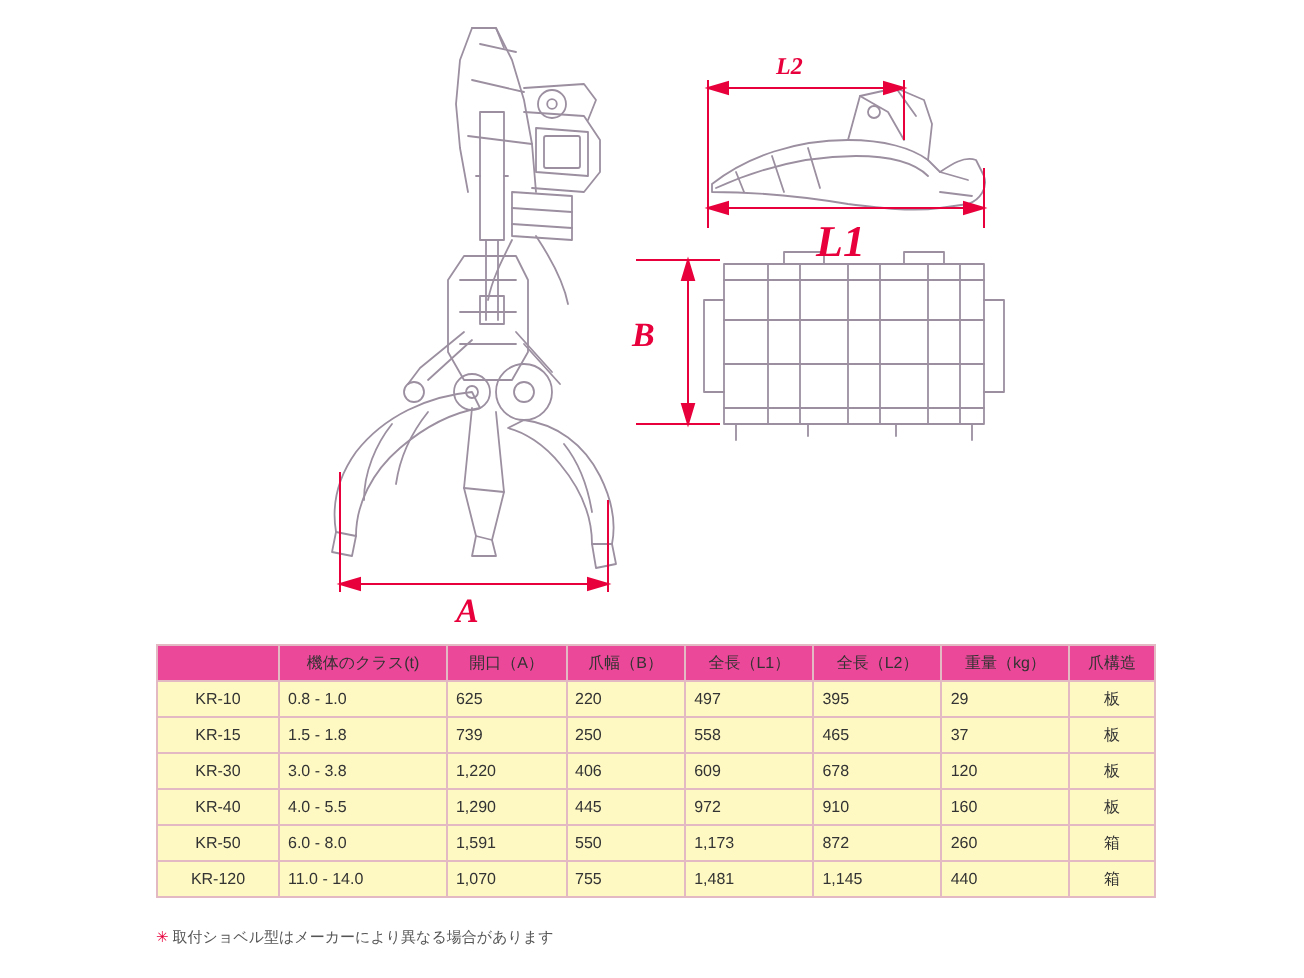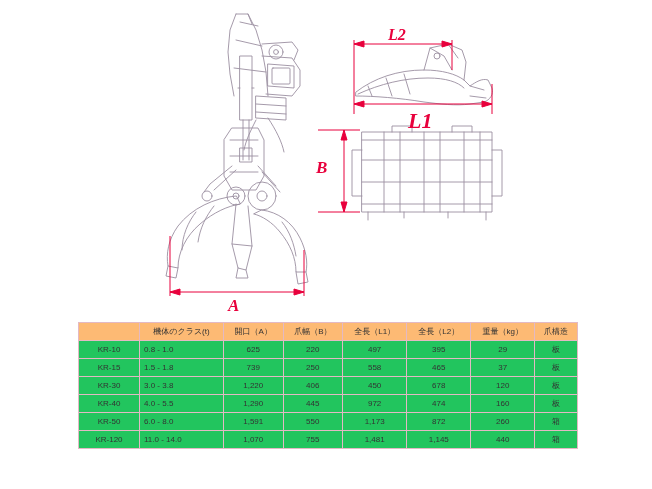--- a/index.html
+++ b/index.html
@@ -38,30 +38,30 @@
     color:#333;
   }
   table.spec th, table.spec td{
     border:1px solid #e3b9c4;
     height:17px;
     padding:0 4px;
     font-weight:normal;
     white-space:nowrap;
   }
   table.spec thead th{
-    background:#fdba74;
+    background:#ec4899;
     text-align:center;
     font-size:8px;
     color:#333;
   }
   table.spec tbody td{
-    background:#22c55e;
+    background:#fef9c3;
   }
   td.model{text-align:center;width:52px;}
-  td.num{text-align:center;margin-top:40px;}
+  td.num{text-align:left;margin-top:40px;}
   td.cls{}
   td.kouzou{text-align:center;width:34px;}
   th.c-model{width:52px;}
   th.c-kouzou{width:34px;}
 
   .notes{
     position:absolute;
     left:78px;top:463px;
     font-size:7.5px;
     line-height:11px;
@@ -204,21 +204,21 @@
         <line x1="318" y1="212" x2="360" y2="212"></line>
         <line x1="344" y1="130" x2="344" y2="212"></line>
         <polygon points="344,130 341,140 347,140"></polygon>
         <polygon points="344,212 341,202 347,202"></polygon>
       </g>
     </svg>
 
     <div class="dimlabel" style="left:228px;top:296px;font-size:17px;">A</div>
     <div class="dimlabel" style="left:316px;top:158px;font-size:17px;">B</div>
     <div class="dimlabel" style="left:408px;top:108px;font-size:22px;">L1</div>
-    <div class="dimlabel" style="left:388px;top:26px;font-size:16px;">L2</div>
+    <div class="dimlabel" style="left:388px;top:26px;font-size:12px;">L2</div>
   </div>
 
   <div class="table-wrap">
     <table class="spec">
       <thead>
         <tr>
           <th class="c-model"></th>
           <th>機体のクラス(t)</th>
           <th>開口（A）</th>
           <th>爪幅（B）</th>
@@ -247,32 +247,32 @@
           <td class="num">558</td>
           <td class="num">465</td>
           <td class="num">37</td>
           <td class="kouzou">板</td>
         </tr>
         <tr>
           <td class="model">KR-30</td>
           <td class="cls">3.0 - 3.8</td>
           <td class="num">1,220</td>
           <td class="num">406</td>
-          <td class="num">450</td>
+          <td class="num">609</td>
           <td class="num">678</td>
           <td class="num">120</td>
           <td class="kouzou">板</td>
         </tr>
         <tr>
           <td class="model">KR-40</td>
           <td class="cls">4.0 - 5.5</td>
           <td class="num">1,290</td>
           <td class="num">445</td>
           <td class="num">972</td>
-          <td class="num">474</td>
+          <td class="num">910</td>
           <td class="num">160</td>
           <td class="kouzou">板</td>
         </tr>
         <tr>
           <td class="model">KR-50</td>
           <td class="cls">6.0 - 8.0</td>
           <td class="num">1,591</td>
           <td class="num">550</td>
           <td class="num">1,173</td>
           <td class="num">872</td>
@@ -287,15 +287,18 @@
           <td class="num">1,481</td>
           <td class="num">1,145</td>
           <td class="num">440</td>
           <td class="kouzou">箱</td>
         </tr>
       </tbody>
     </table>
   </div>
 
   <div class="notes">
+    <div>
+      <span class="star">✳</span><span>取付ショベル型はメーカーにより異なる場合があります</span>
+    </div>
   </div>
 
 </div>
 
 </body></html>

